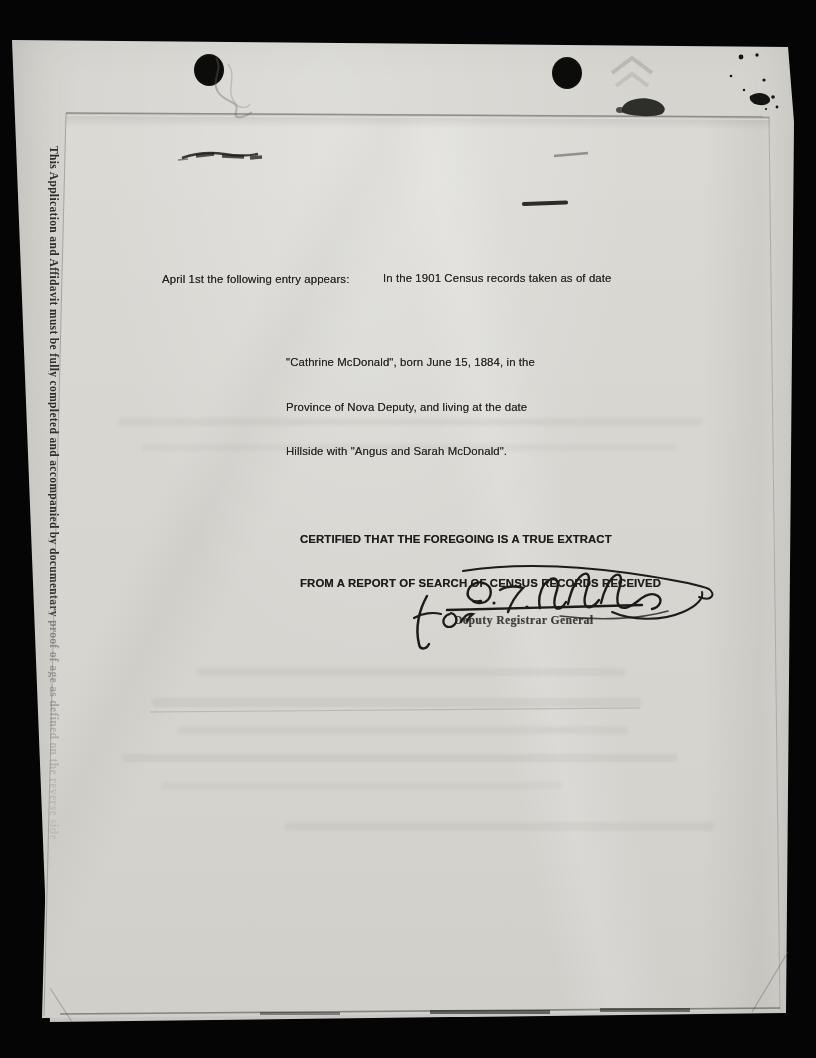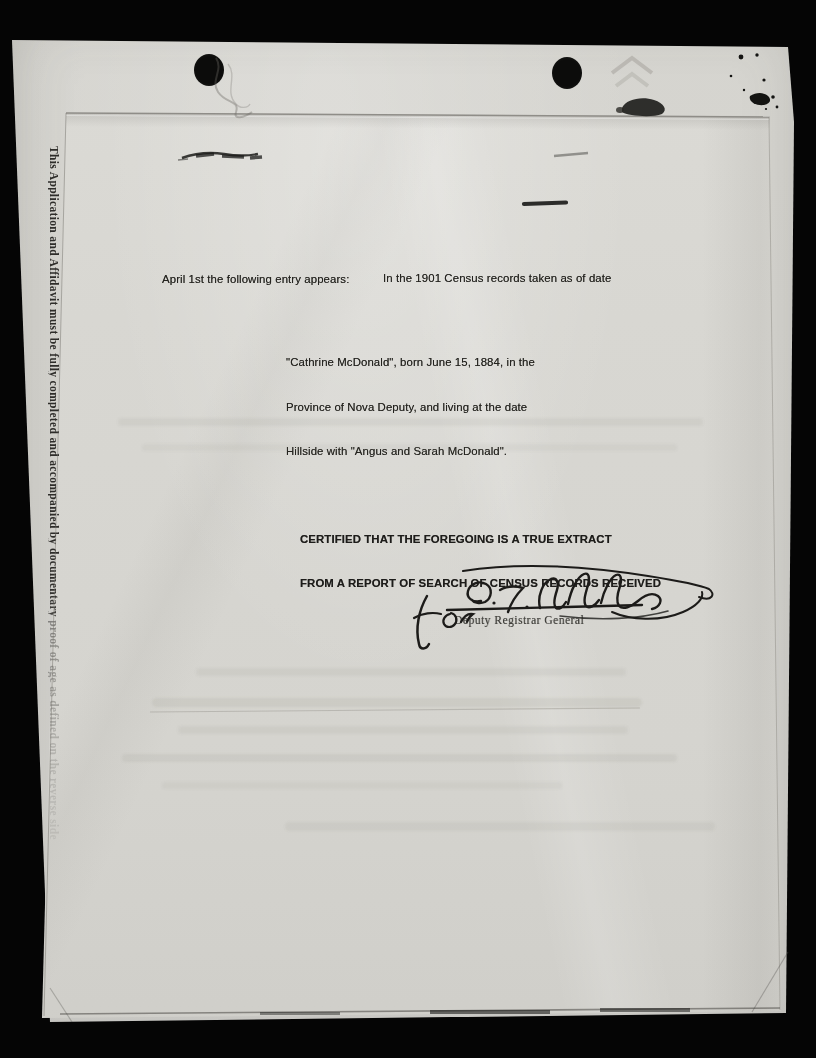--- a/index.html
+++ b/index.html
@@ -45,21 +45,21 @@
     letter-spacing:.1px;text-shadow:0 0 .6px rgba(36,35,31,.65);
   }
   .typed.cert{font-weight:bold;color:#1d1c1a;line-height:14.5px;}
   .intro1{left:383px;top:271px;}
   .intro2{left:162px;top:272px;}
   .extract{left:286px;top:326px;line-height:14.7px;}
   .cert{left:300px;top:503px;}
   
   .stamp-title{
     position:absolute;left:454px;top:614px;
-    font-family:"Liberation Serif",serif;font-weight:normal;font-size:11.5px;
+    font-family:"Liberation Serif",serif;font-weight:bold;font-size:11.5px;
     letter-spacing:.5px;color:#3f3e3a;filter:blur(.25px);
     text-shadow:.6px .4px 0 rgba(63,62,58,.45);
     text-align:center;
   }
   
   .side-note{
     position:absolute;left:60px;top:146px;width:840px;
     transform:rotate(90deg);transform-origin:0 0;
     font-family:"Liberation Serif",serif;font-weight:bold;font-size:11.5px;
     letter-spacing:.35px;color:#2e2d2a;white-space:nowrap;

